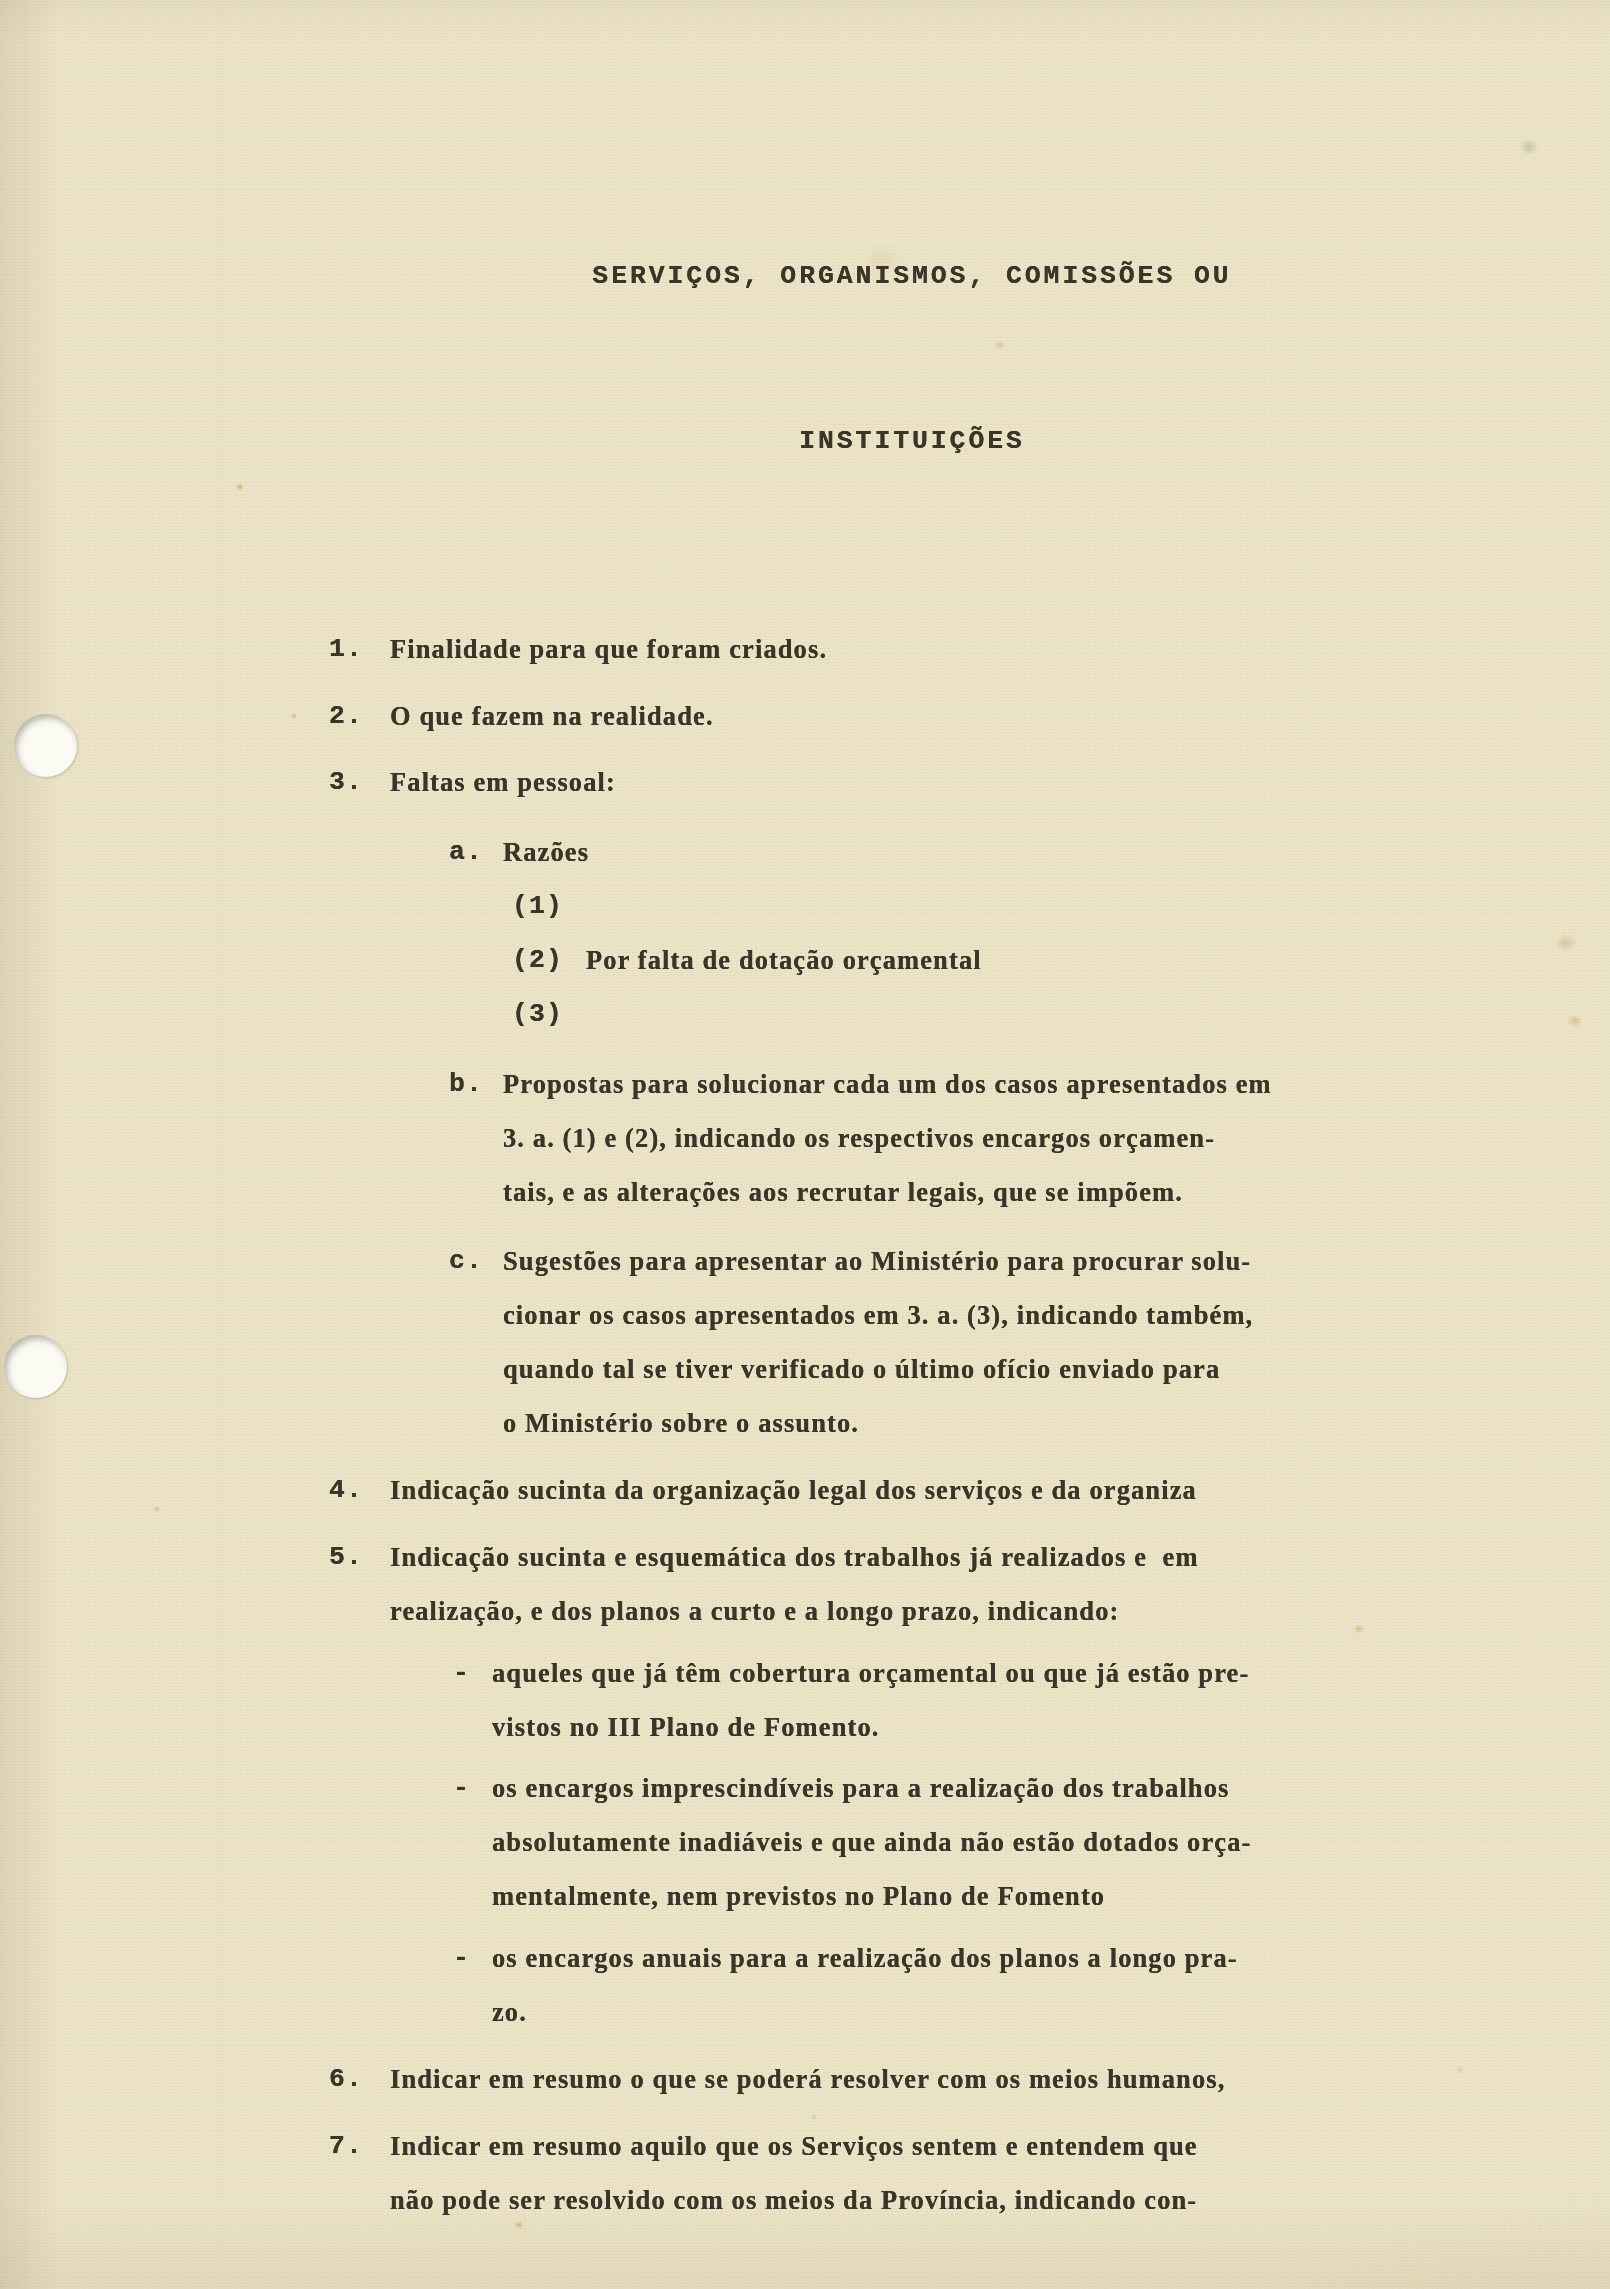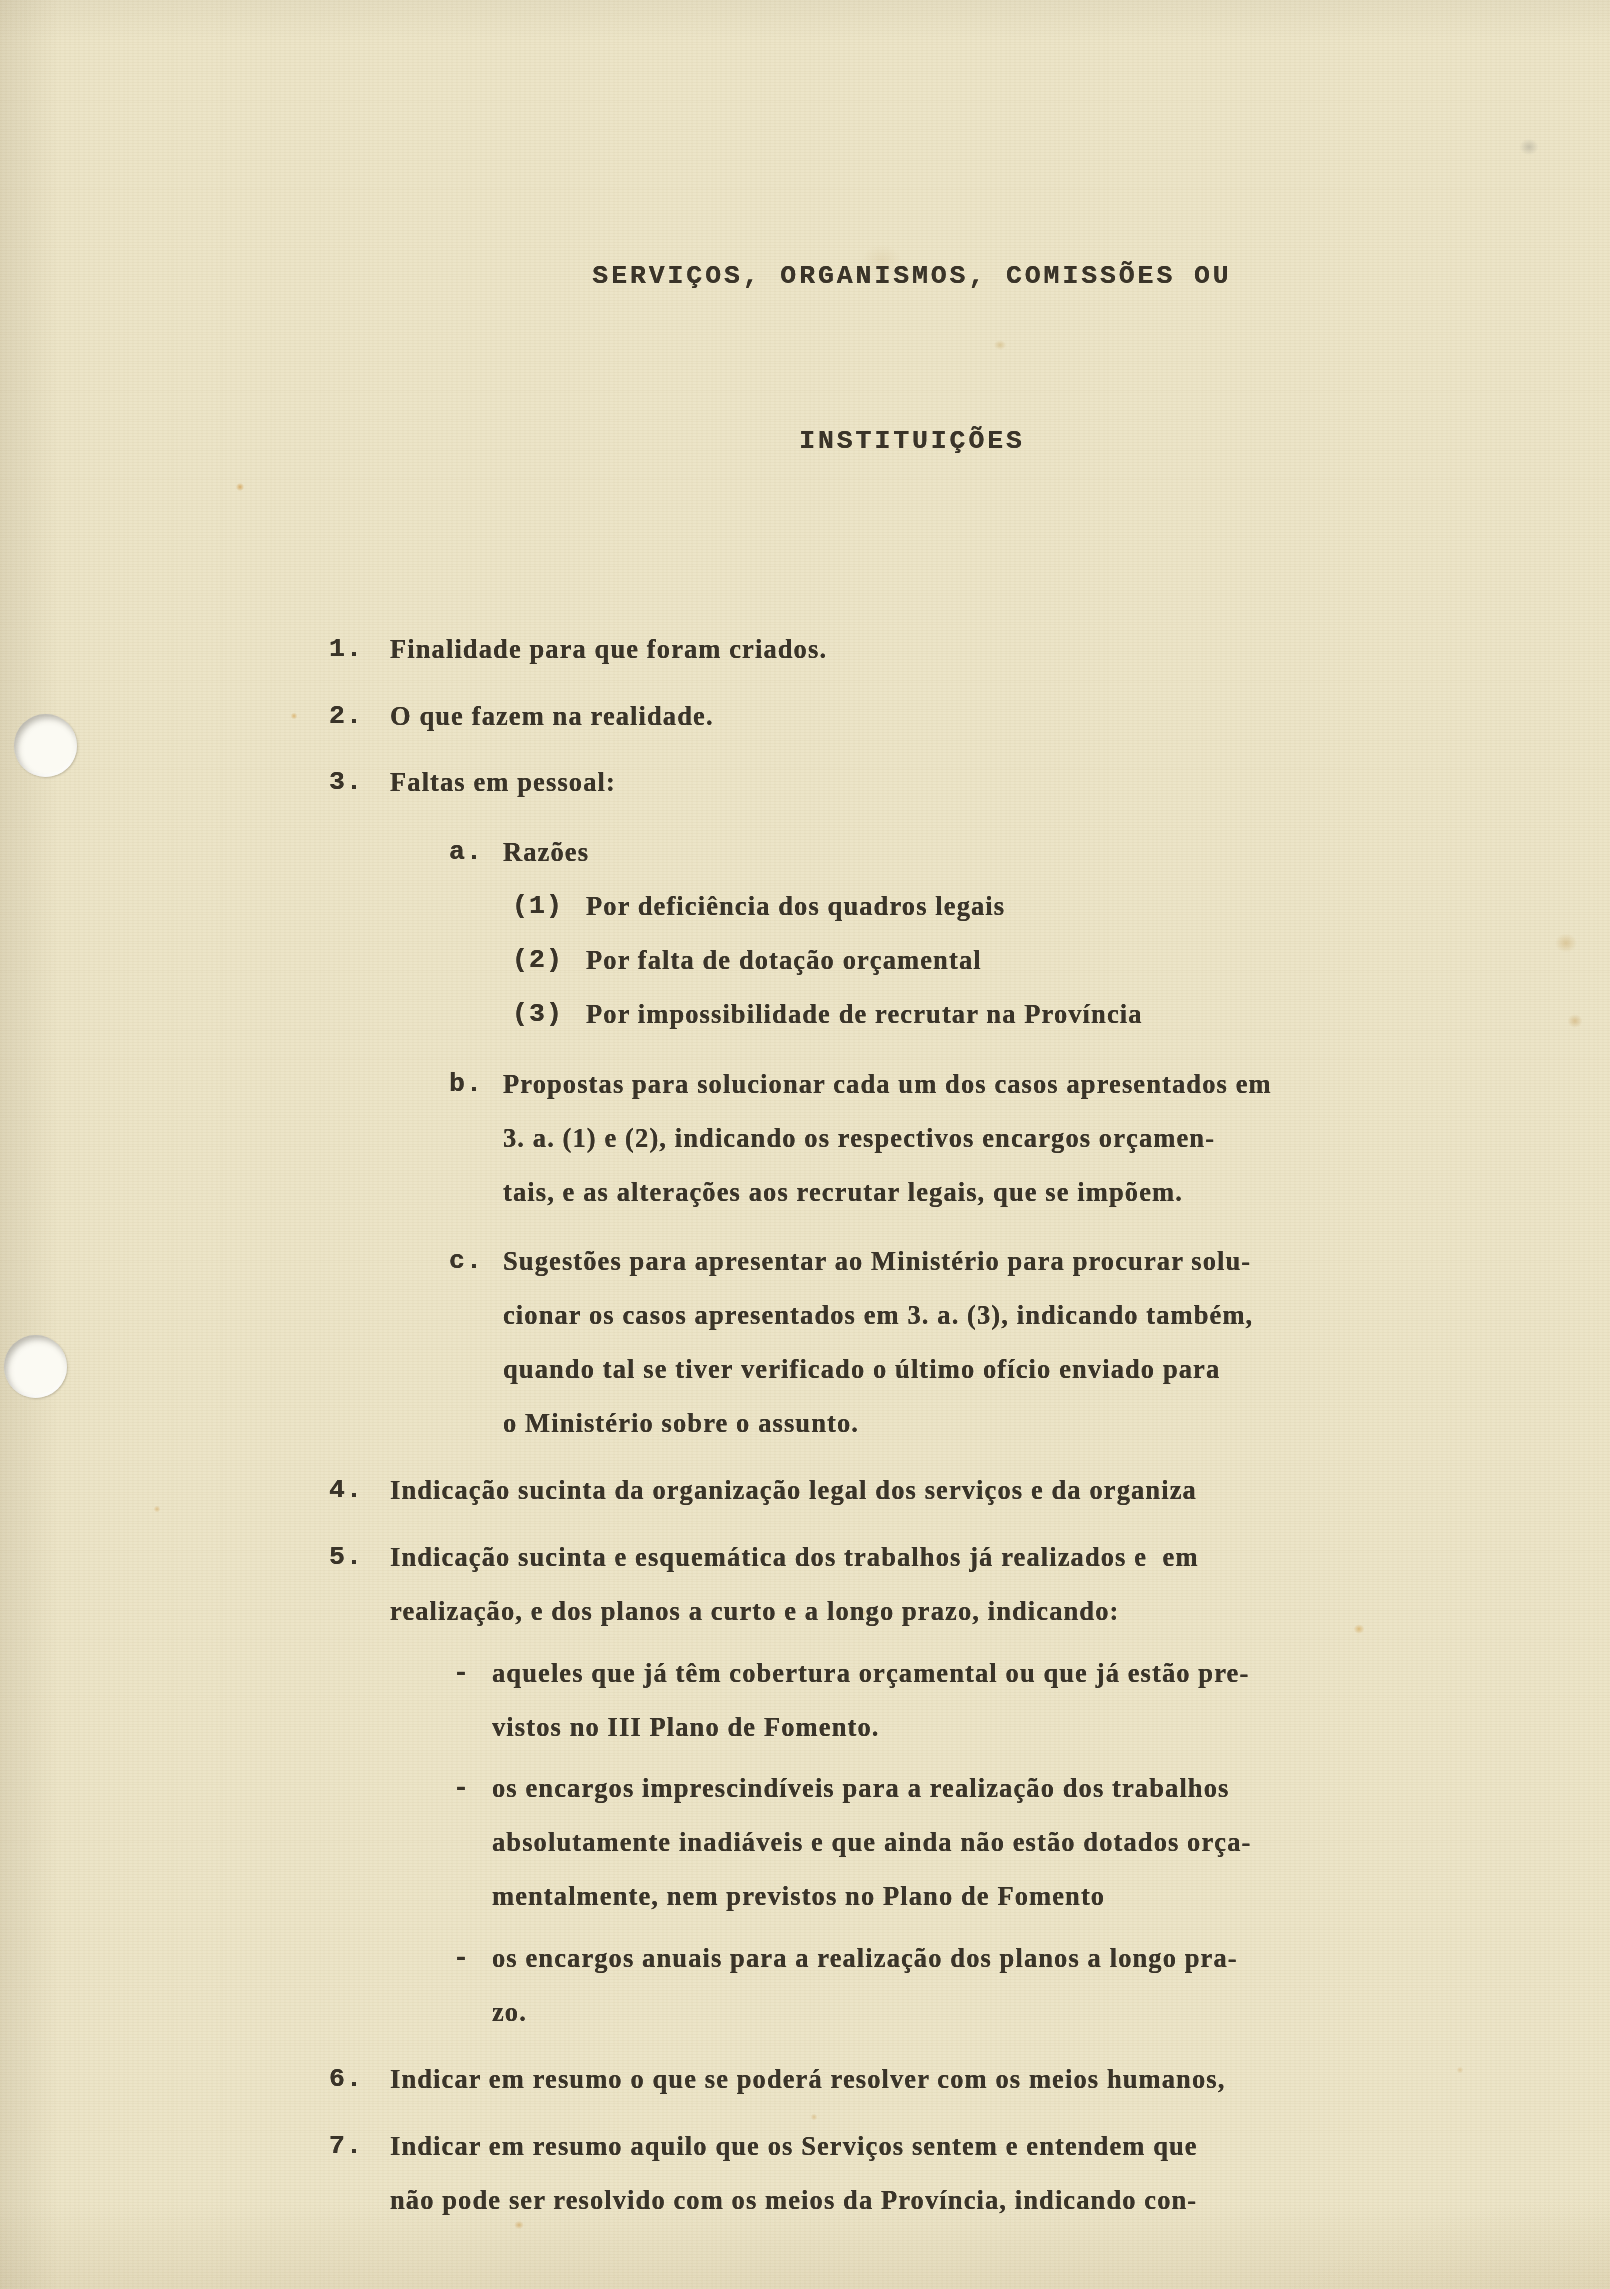--- a/index.html
+++ b/index.html
@@ -142,35 +142,29 @@
           </div>
         </div>
         <div class="block sub-a">
           <span class="marker">a.</span>
           <div class="lines">
             <div class="line">Razões</div>
           </div>
         </div>
         <div class="block sub-num">
           <span class="marker">(1)</span>
-          <div class="lines">
-            <div class="line">Por deficiência dos quadros legais</div>
-          </div>
         </div>
         <div class="block sub-num">
           <span class="marker">(2)</span>
           <div class="lines">
             <div class="line">Por falta de dotação orçamental</div>
           </div>
         </div>
         <div class="block sub-num">
           <span class="marker">(3)</span>
-          <div class="lines">
-            <div class="line">Por impossibilidade de recrutar na Província</div>
-          </div>
         </div>
         <div class="block sub-a">
           <span class="marker">b.</span>
           <div class="lines">
             <div class="line">Propostas para solucionar cada um dos casos apresentados em</div>
             <div class="line">3. a. (1) e (2), indicando os respectivos encargos orçamen-</div>
             <div class="line">tais, e as alterações aos recrutar legais, que se impõem.</div>
           </div>
         </div>
         <div class="block sub-a">

